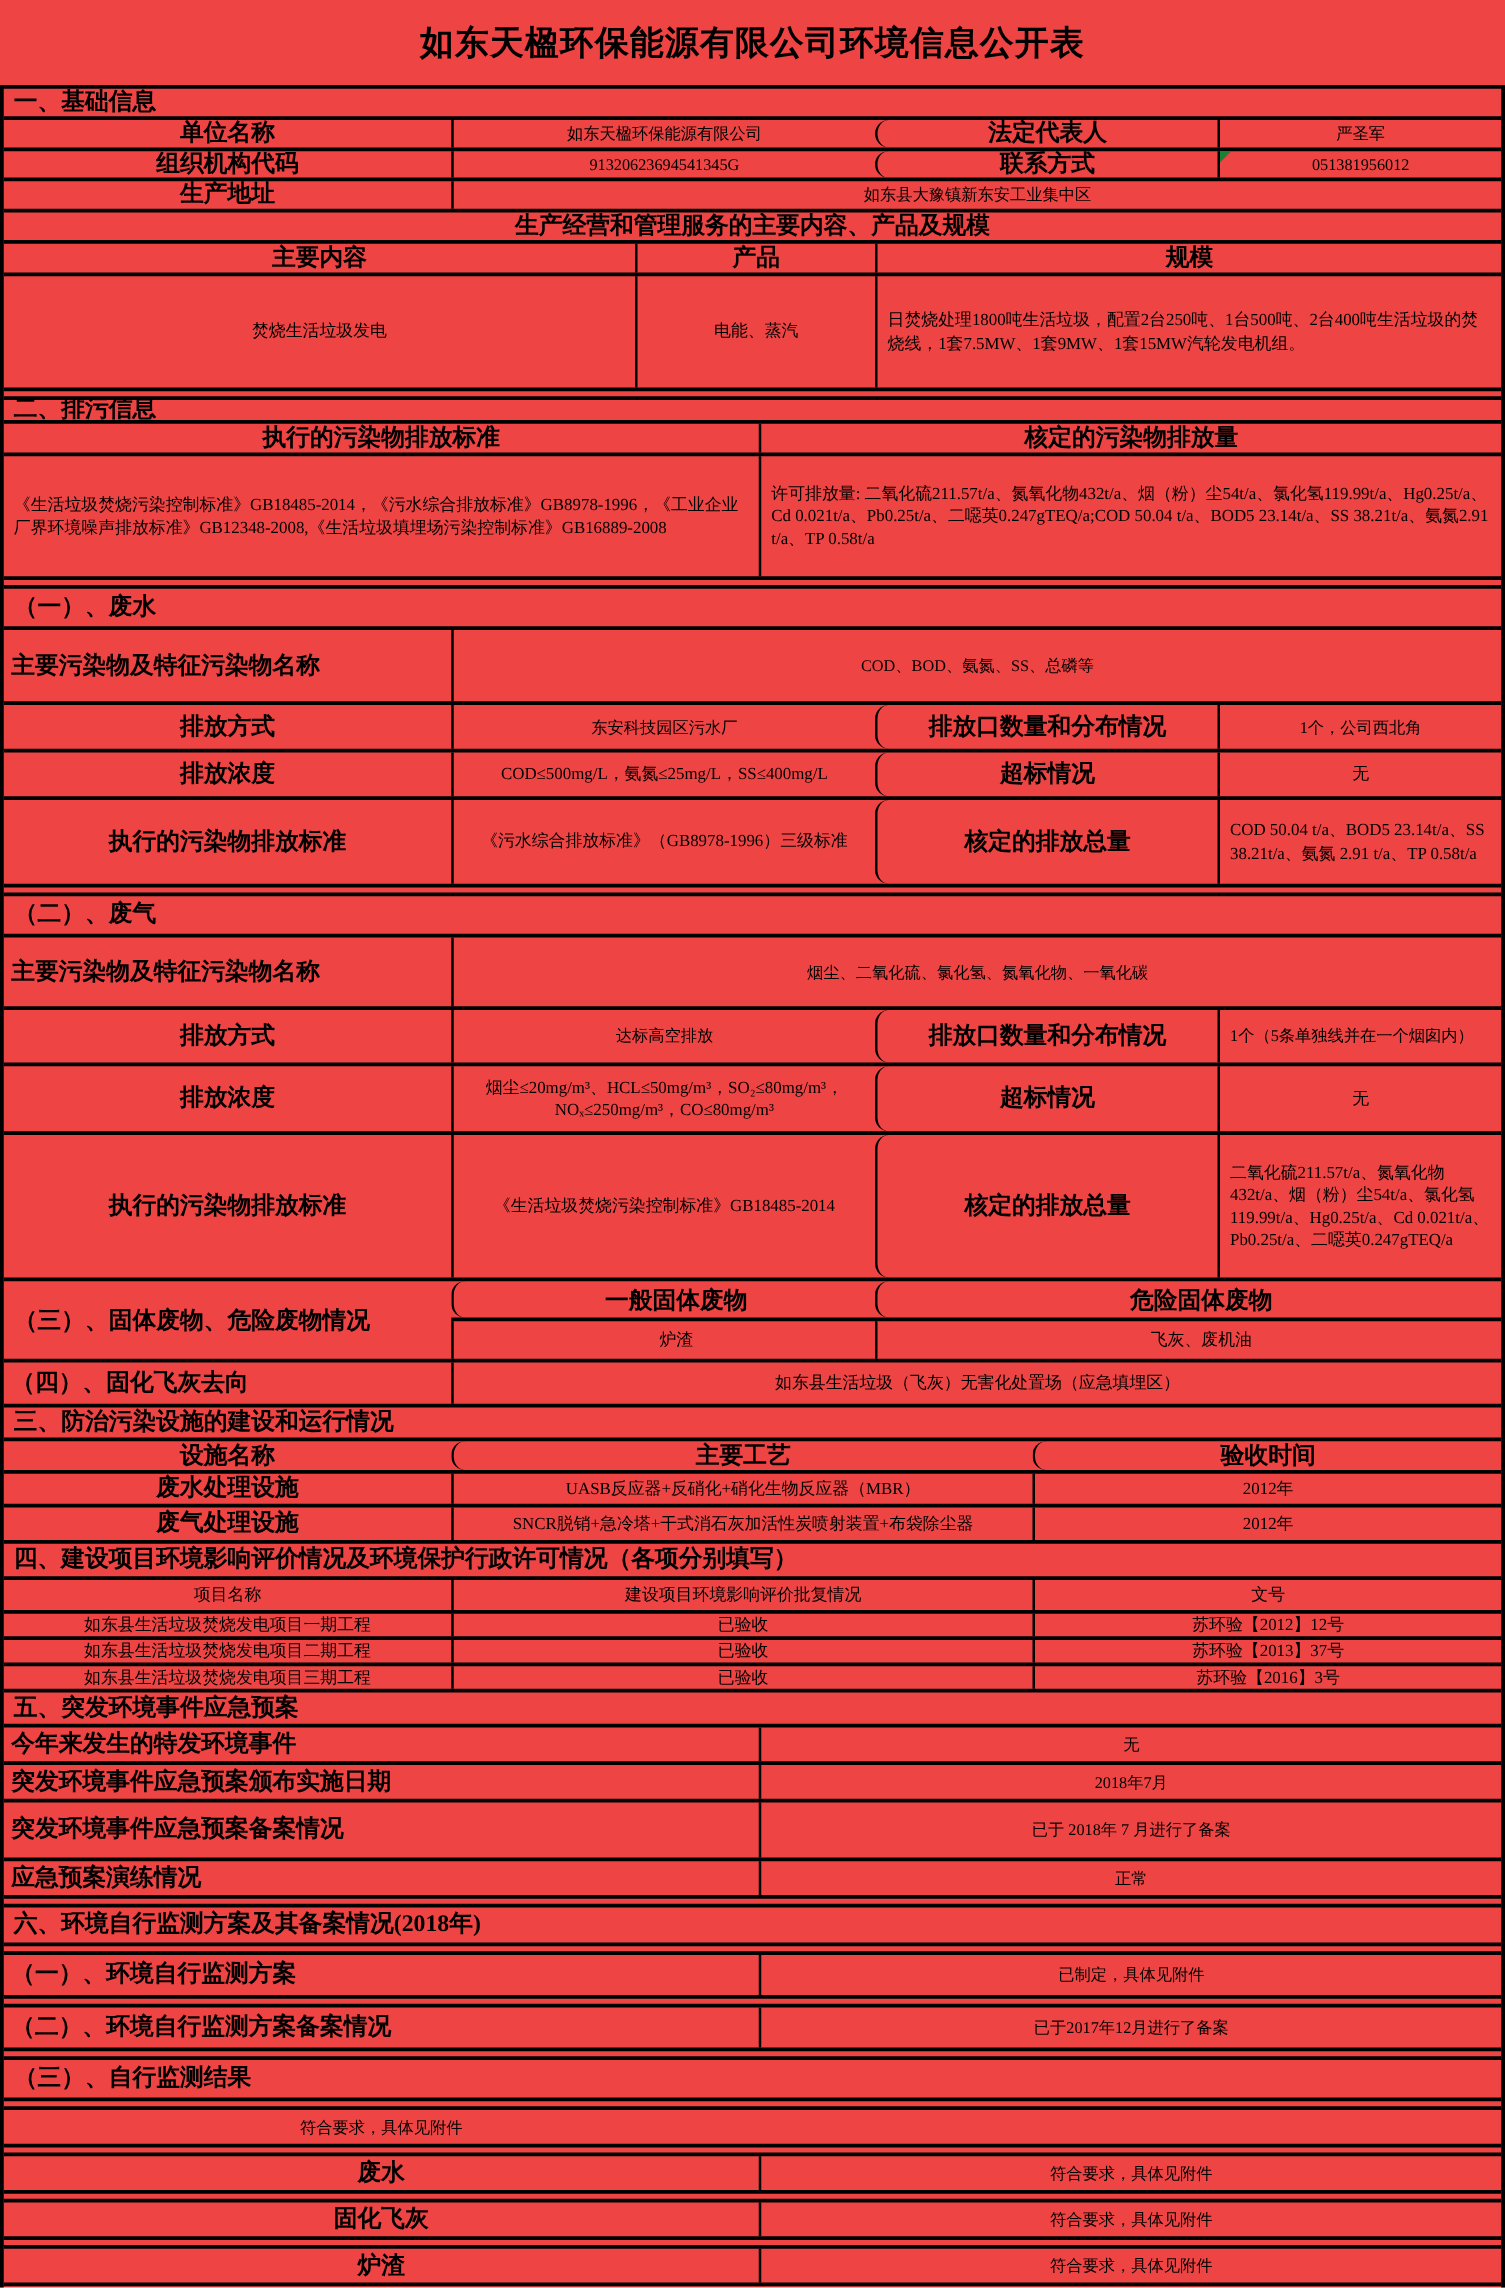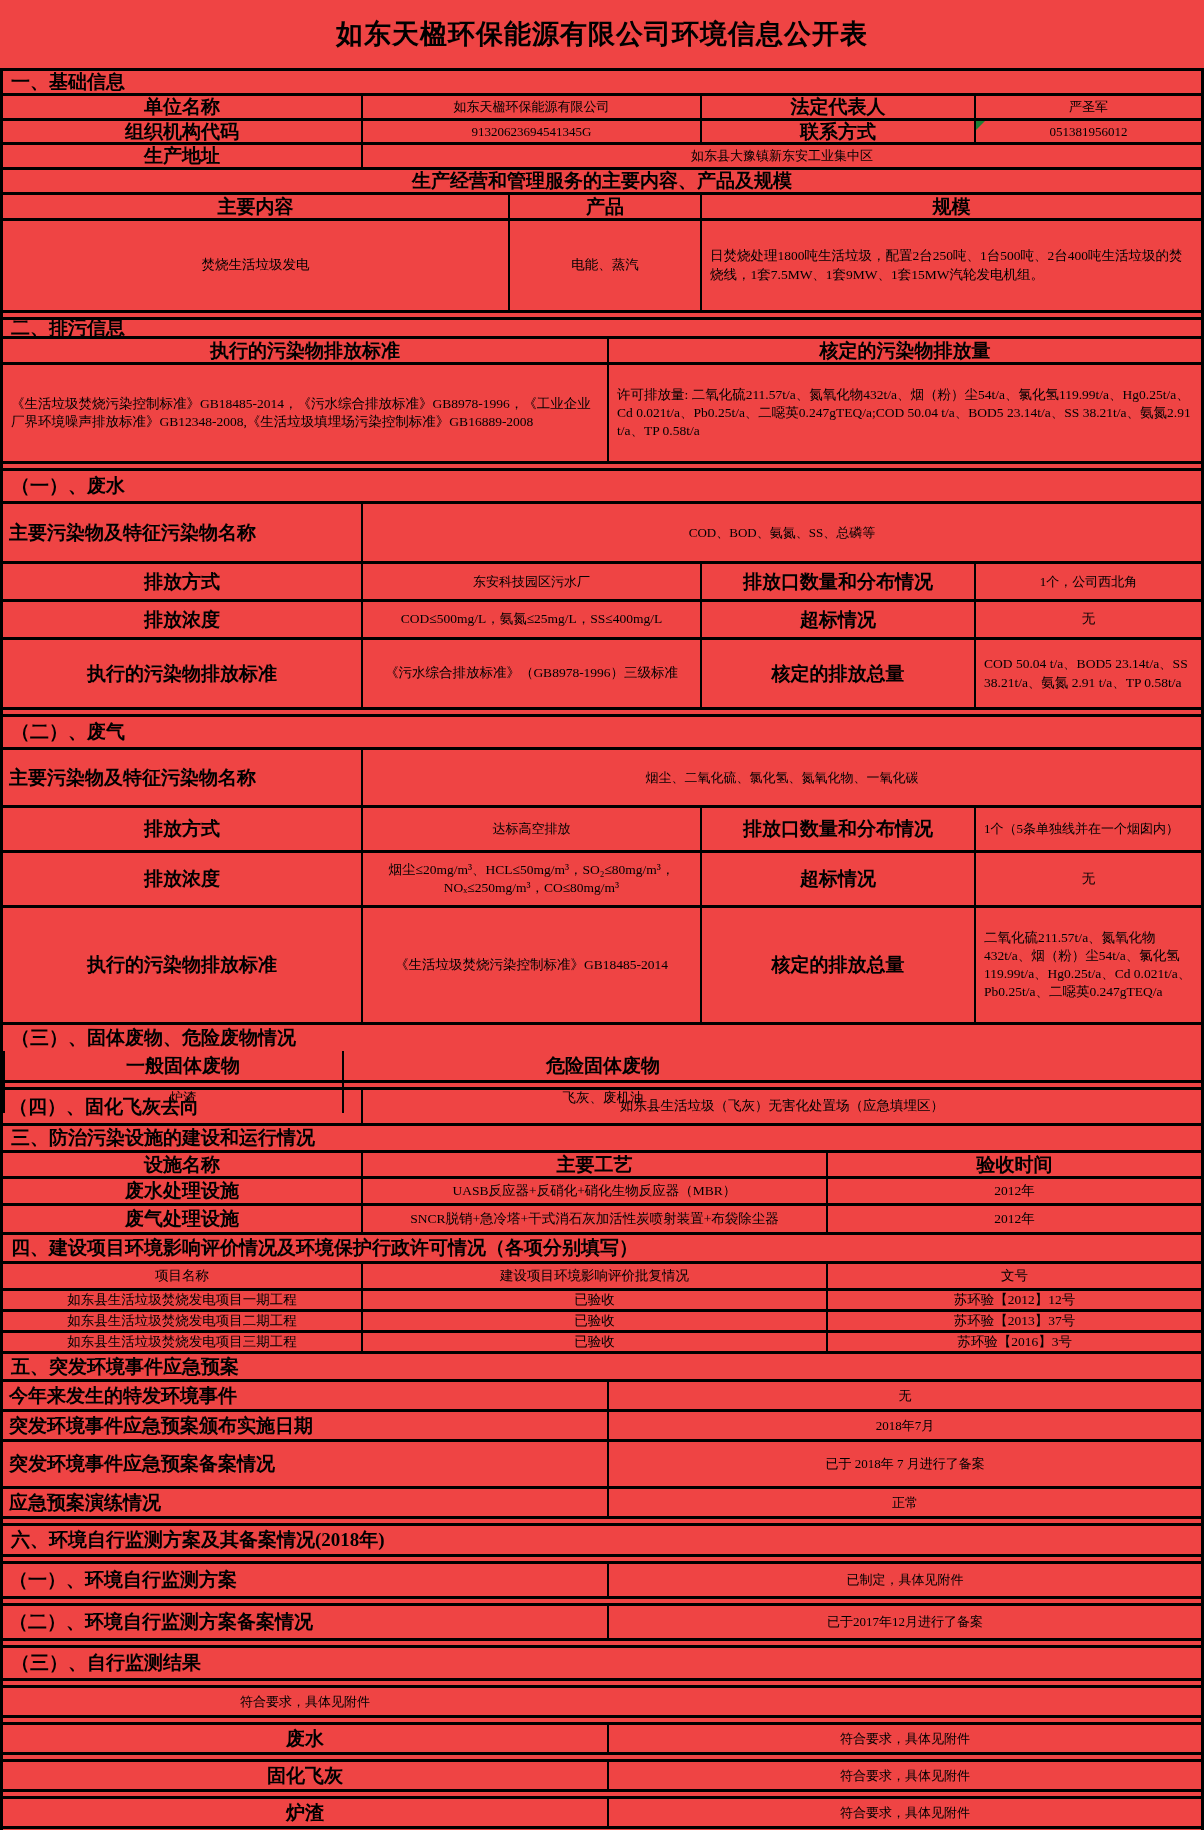--- a/index.html
+++ b/index.html
@@ -29,32 +29,32 @@
   .c1  { grid-template-columns:1198px; }
   .c4  { grid-template-columns:358px 339px 274px 227px; }
   .c2l { grid-template-columns:358px 840px; }
   .c3p { grid-template-columns:505px 192px 501px; }
   .c2h { grid-template-columns:604px 594px; }
   .c3f { grid-template-columns:358px 465px 375px; }
 
   
   .sec  { justify-content:flex-start !important; text-align:center;
           font-weight:bold; font-size:19px; padding-left:8px !important; }
-  .lbl  { font-weight:bold; font-size:19px; }
+  .lbl  { font-weight:bold; font-size:19px;border-radius:11px; }
   .lbl-left { font-weight:bold; font-size:19px; justify-content:flex-start !important;
           text-align:left !important; padding-left:6px !important; }
   .hdr  { font-weight:bold; font-size:19px; }
   .val  { font-size:13px; }
   .val14{ font-size:13.5px; }
   .txt  { font-size:13.5px; justify-content:flex-start !important; text-align:left !important;
           line-height:1.55; padding:4px 8px !important; }
   .ctr  { font-weight:bold; font-size:19px; }
 
   
-  .swblock { display:flex; box-sizing:border-box; border-bottom:3px solid #000; height:65px;flex-direction:column; }
+  .swblock { display:flex; box-sizing:border-box; border-bottom:3px solid #000; height:65px; }
   .swlabel { width:358px; box-sizing:border-box; display:flex; align-items:center;
              font-weight:bold; font-size:19px; padding-left:8px; }
   .swright { flex:1; display:flex; flex-direction:column; }
   .swrow   { display:grid; grid-template-columns:339px 501px; box-sizing:border-box; }
   .swrow > div { box-sizing:border-box; display:flex; align-items:center; justify-content:center;
              border-left:2px solid #000; overflow:hidden;padding-left:19px; }
   .swrow.top { height:32px; border-bottom:3px solid #000; }
   .swrow.bot { height:30px; }
 
   .relcell { position:relative; }

